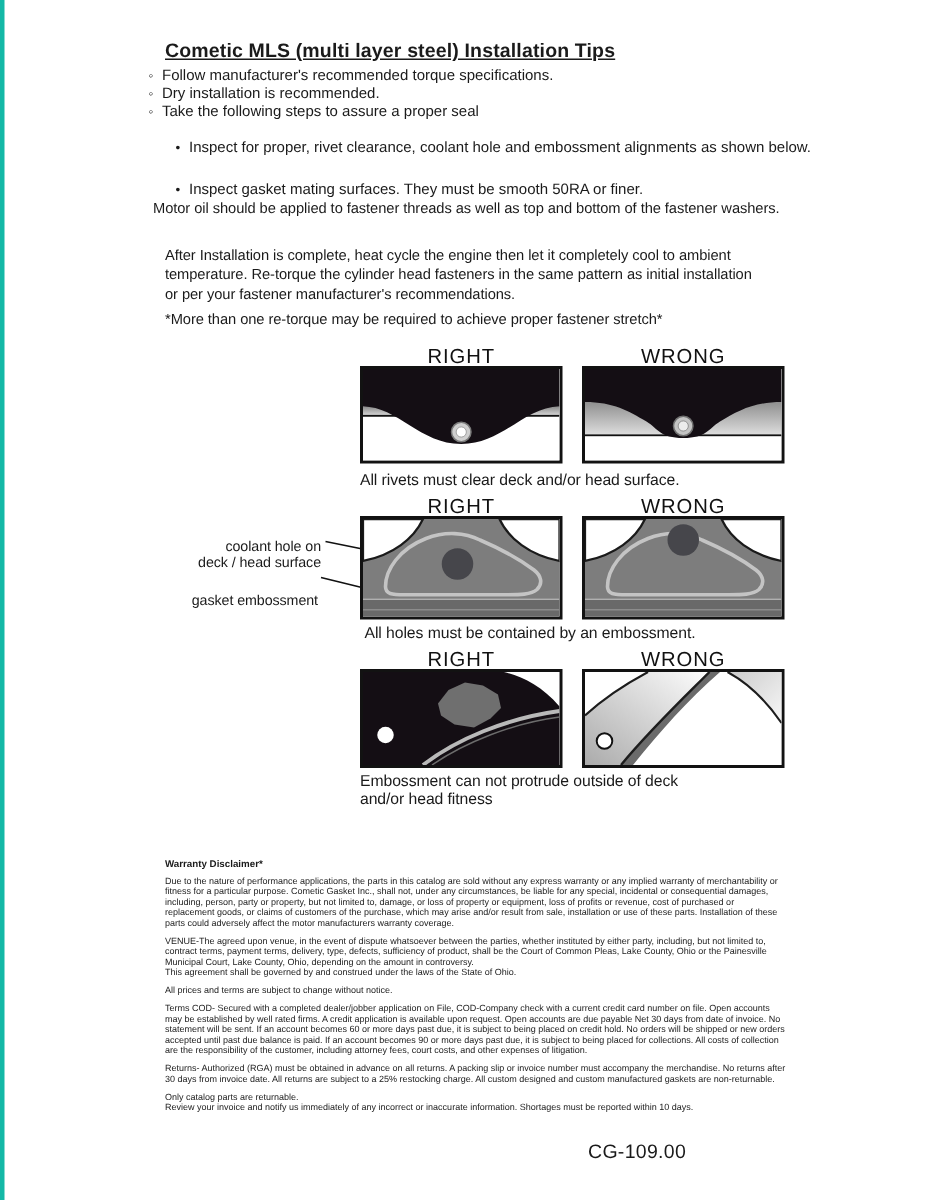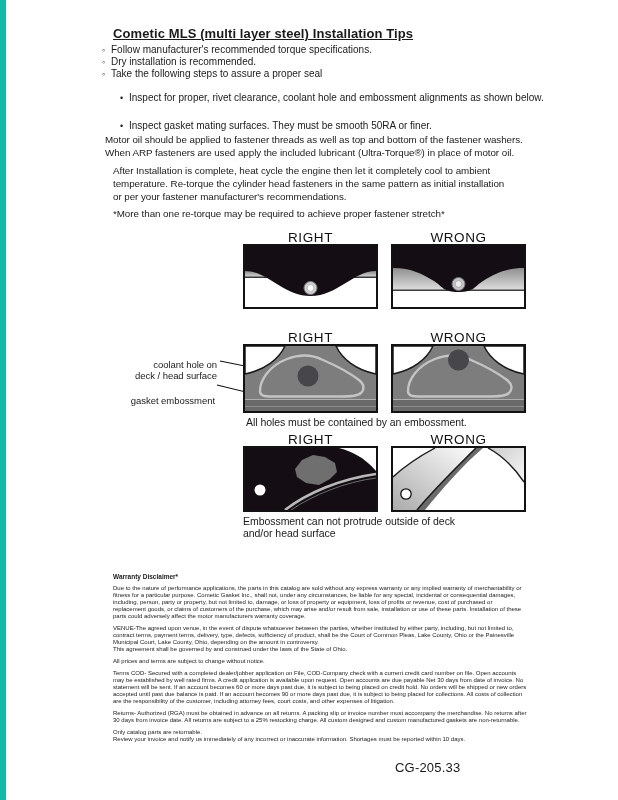--- a/index.html
+++ b/index.html
@@ -1,19 +1,19 @@
 <!DOCTYPE html>
 <html><head>
 <meta charset="utf-8">
 <style>
   html,body{margin:0;padding:0;background:#ffffff;}
   #page{
     position:relative;width:618px;height:800px;background:#ffffff;overflow:hidden;
     font-family:"Liberation Sans", sans-serif;color:#1a1a1a;
-    border-left:6px solid #14b8a6;box-sizing:border-box;
+    border-left:3px solid #14b8a6;box-sizing:border-box;
   }
   .abs{position:absolute;}
   .title{font-size:13px;font-weight:bold;text-decoration:underline;letter-spacing:.1px;}
   .bullet{font-size:10px;line-height:12px;white-space:nowrap;}
   .bullet .mk{display:inline-block;width:9px;}
   .b-open .mk::before{content:"\25E6";font-size:9px;}
   .b-fill .mk::before{content:"\2022";font-size:9px;}
   .h2{font-size:12.5px;font-weight:bold;}
   .body-line{font-size:9.8px;line-height:13px;letter-spacing:-.05px;white-space:nowrap;}
   .dlabel{font-size:13.5px;letter-spacing:.6px;color:#111;width:139px;text-align:center;}
@@ -34,21 +34,20 @@
   <div class="abs title" style="left:107px;top:26px;">Cometic MLS (multi layer steel) Installation Tips</div>
 
   <div class="abs bullet b-open" style="left:96px;top:44px;"><span class="mk"></span><span>Follow manufacturer's recommended torque specifications.</span></div>
   <div class="abs bullet b-open" style="left:96px;top:56px;"><span class="mk"></span><span>Dry installation is recommended.</span></div>
   <div class="abs bullet b-open" style="left:96px;top:68px;"><span class="mk"></span><span>Take the following steps to assure a proper seal</span></div>
   <div class="abs bullet b-fill" style="left:114px;top:80px;margin-top:40px;"><span class="mk"></span><span>Inspect gasket mating surfaces.  They must be smooth 50RA or finer.</span></div>
   <div class="abs bullet b-fill" style="left:114px;top:92px;"><span class="mk"></span><span>Inspect for proper, rivet clearance, coolant hole and embossment alignments as shown below.</span></div>
 
   <div class="abs" style="left:99px;top:133px;">
     <div class="body-line">Motor oil should be applied to fastener threads as well as top and bottom of the fastener washers.</div>
-    <div class="body-line">When ARP fasteners are used apply the included lubricant (Ultra-Torque®) in place of motor oil.</div>
   </div>
   <div class="abs" style="left:107px;top:164px;">
     <div class="body-line">After Installation is complete, heat cycle the engine then let it completely cool to ambient</div>
     <div class="body-line">temperature. Re-torque the cylinder head fasteners in the same pattern as initial installation</div>
     <div class="body-line">or per your fastener manufacturer's recommendations.</div>
   </div>
   <div class="abs body-line" style="left:107px;top:207px;">*More than one re-torque may be required to achieve proper fastener stretch*</div>
 
   <div class="abs dlabel" style="left:235px;top:230px;">RIGHT</div>
   <div class="abs dlabel" style="left:383px;top:230px;">WRONG</div>
@@ -80,20 +79,21 @@
       </defs>
       <rect x="0" y="0" width="131" height="61" fill="#ffffff"></rect>
       <rect x="0" y="22" width="131" height="22" fill="url(#g2)"></rect>
       <rect x="0" y="43.6" width="131" height="1.2" fill="#111"></rect>
       <path d="M0,0 H131 V22 C112,22 102,28 90,35 C82,40 81,46 65.5,46 C50,46 49,40 41,35 C29,28 19,22 0,22 Z" fill="#140e14"></path>
       <circle cx="65.5" cy="38" r="6.5" fill="#c4c4c4" stroke="#6f6f6f" stroke-width="1"></circle>
       <circle cx="65.5" cy="38" r="3.4" fill="#ececec" stroke="#8a8a8a" stroke-width="0.6"></circle>
     </svg>
   </div>
 
+  <div class="abs caption" style="left:237px;top:314px;">All rivets must clear deck and/or head surface.</div>
 
   <div class="abs dlabel" style="left:235px;top:330px;">RIGHT</div>
   <div class="abs dlabel" style="left:383px;top:330px;">WRONG</div>
 
   <div class="abs ann" style="left:101px;top:342px;width:110px;">
     <div>coolant hole on</div>
     <div>deck / head surface</div>
   </div>
   <div class="abs ann" style="left:99px;top:378px;width:110px;">gasket embossment</div>
 
@@ -162,30 +162,30 @@
       <path d="M83,0 C64,19 43,39 24,62" fill="none" stroke="#1d1d1d" stroke-width="1.6"></path>
       <path d="M42,0 C27,8 13,17 0,29" fill="none" stroke="#1d1d1d" stroke-width="1.4"></path>
       <path d="M95,0 H131 V34 C120,18 108,7 95,0 Z" fill="url(#gw2)"></path>
       <path d="M95,0 C108,7 120,18 131,34" fill="none" stroke="#1d1d1d" stroke-width="1.4"></path>
       <circle cx="13" cy="46" r="5.2" fill="#ffffff" stroke="#111" stroke-width="1.3"></circle>
     </svg>
   </div>
 
   <div class="abs" style="left:237px;top:515px;">
     <div class="caption">Embossment can not protrude outside of deck</div>
-    <div class="caption">and/or head surface</div>
+    <div class="caption">and/or head fitness</div>
   </div>
 
   <div class="abs warr" style="left:107px;top:573px;">
     <p class="tinyhead">Warranty Disclaimer*</p>
     <p class="tiny">Due to the nature of performance applications, the parts in this catalog are sold without any express warranty or any implied warranty of merchantability or fitness for a particular purpose.  Cometic Gasket Inc., shall not, under any circumstances, be liable for any special, incidental or consequential damages, including, person, party or property, but not limited to, damage, or loss of property or equipment, loss of profits or revenue, cost of purchased or replacement goods, or claims of customers of the purchase, which may arise and/or result from sale, installation or use of these parts.  Installation of these parts could adversely affect the motor manufacturers warranty coverage.</p>
     <p class="tiny" style="margin-bottom:0;">VENUE-The agreed upon venue, in the event of dispute whatsoever between the parties, whether instituted by either party, including, but not limited to, contract terms, payment terms, delivery, type, defects, sufficiency of product, shall be the Court of Common Pleas, Lake County, Ohio or the Painesville Municipal Court, Lake County, Ohio, depending on the amount in controversy.</p>
     <p class="tiny">This agreement shall be governed by and construed under the laws of the State of Ohio.</p>
     <p class="tiny">All prices and terms are subject to change without notice.</p>
     <p class="tiny">Terms COD- Secured with a completed dealer/jobber application on File, COD-Company check with a current credit card number on file.  Open accounts may be established by well rated firms.  A credit application is available upon request.  Open accounts are due payable Net 30 days from date of invoice.  No statement will be sent.  If an account becomes 60 or more days past due, it is subject to being placed on credit hold.  No orders will be shipped or new orders accepted until past due balance is paid.  If an account becomes 90 or more days past due, it is subject to being placed for collections.  All costs of collection are the responsibility of the customer, including attorney fees, court costs, and other expenses of litigation.</p>
     <p class="tiny">Returns- Authorized (RGA) must be obtained in advance on all returns.  A packing slip or invoice number must accompany the merchandise.  No returns after 30 days from invoice date.  All returns are subject to a 25% restocking charge.  All custom designed and custom manufactured gaskets are non-returnable.</p>
     <p class="tiny" style="margin-bottom:0;">Only catalog parts are returnable.</p>
     <p class="tiny">Review your invoice and notify us immediately of any incorrect or inaccurate information.  Shortages must be reported within 10 days.</p>
   </div>
 
-  <div class="abs footer-code" style="left:389px;top:760px;">CG-205.33</div>
+  <div class="abs footer-code" style="left:389px;top:760px;">CG-109.00</div>
 
 </div>
 
 </body></html>

